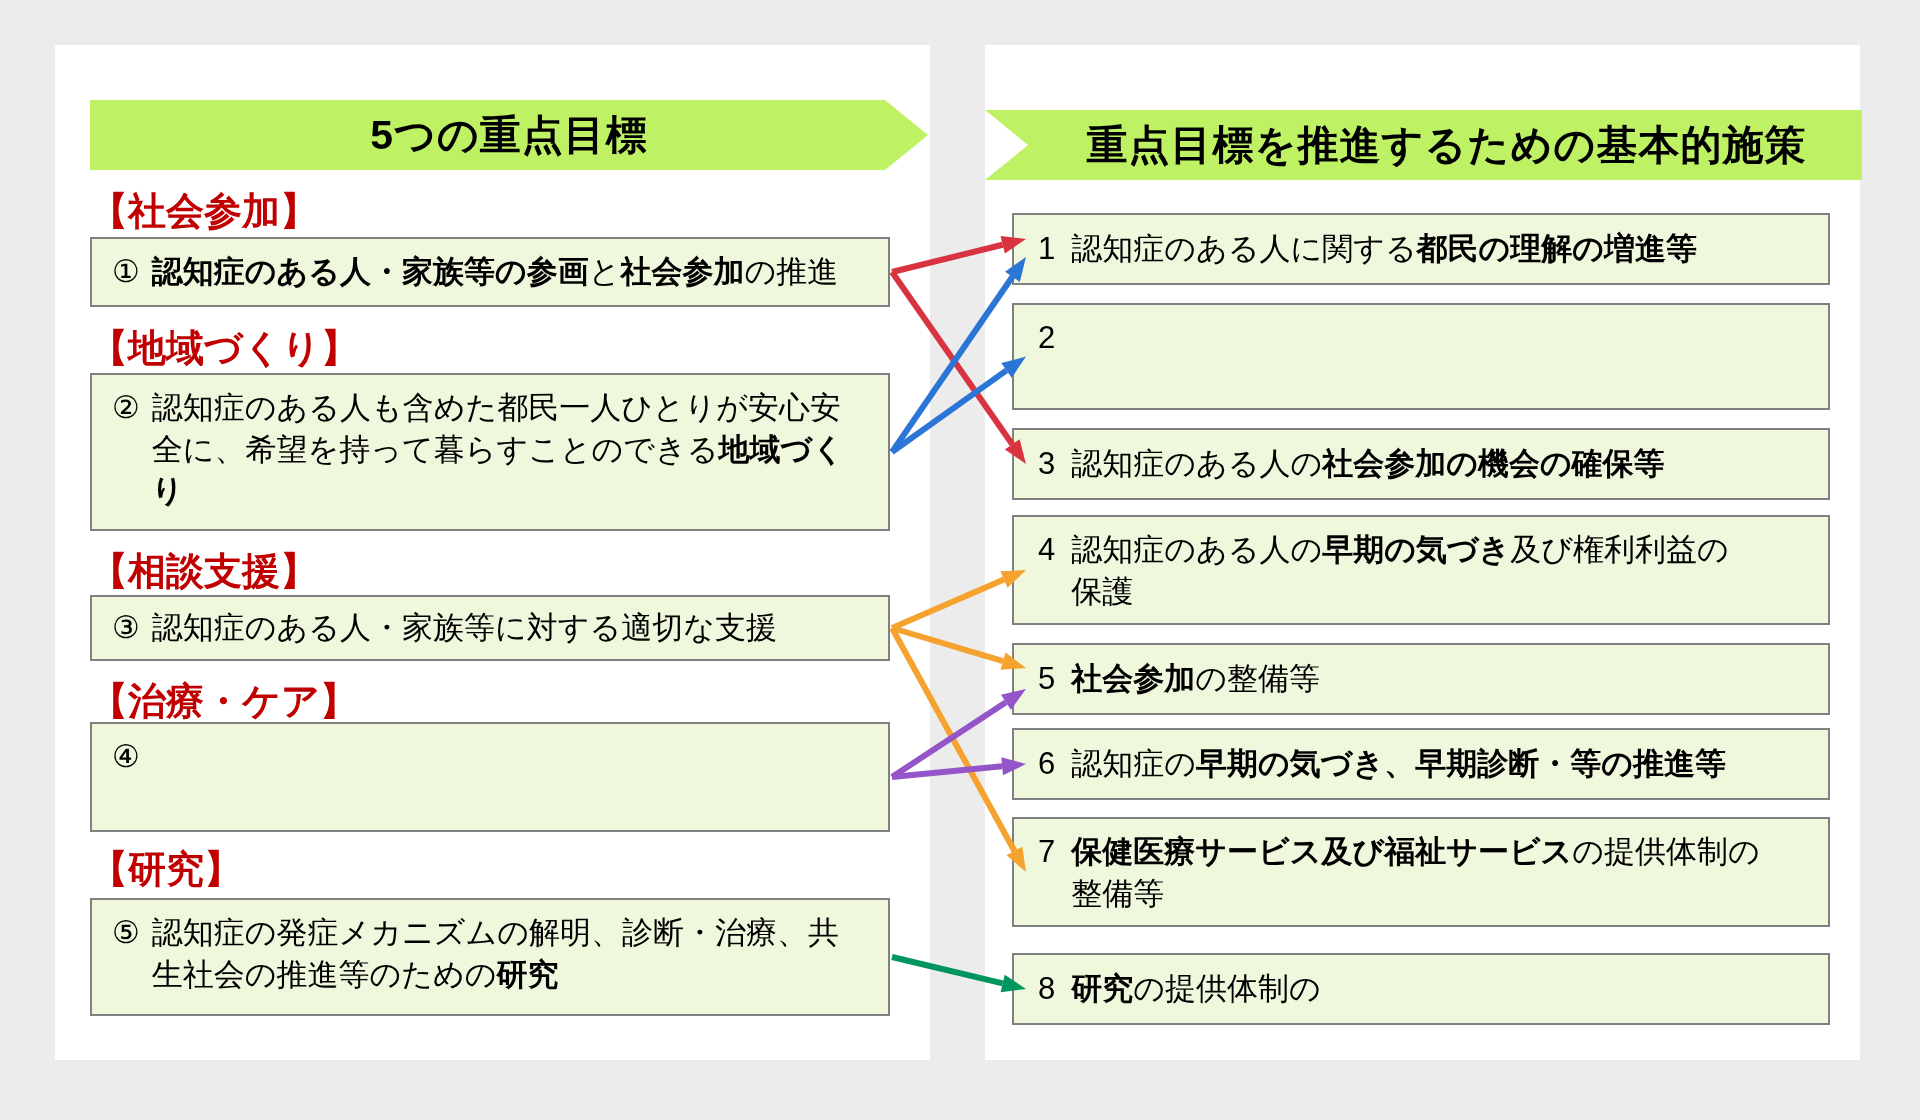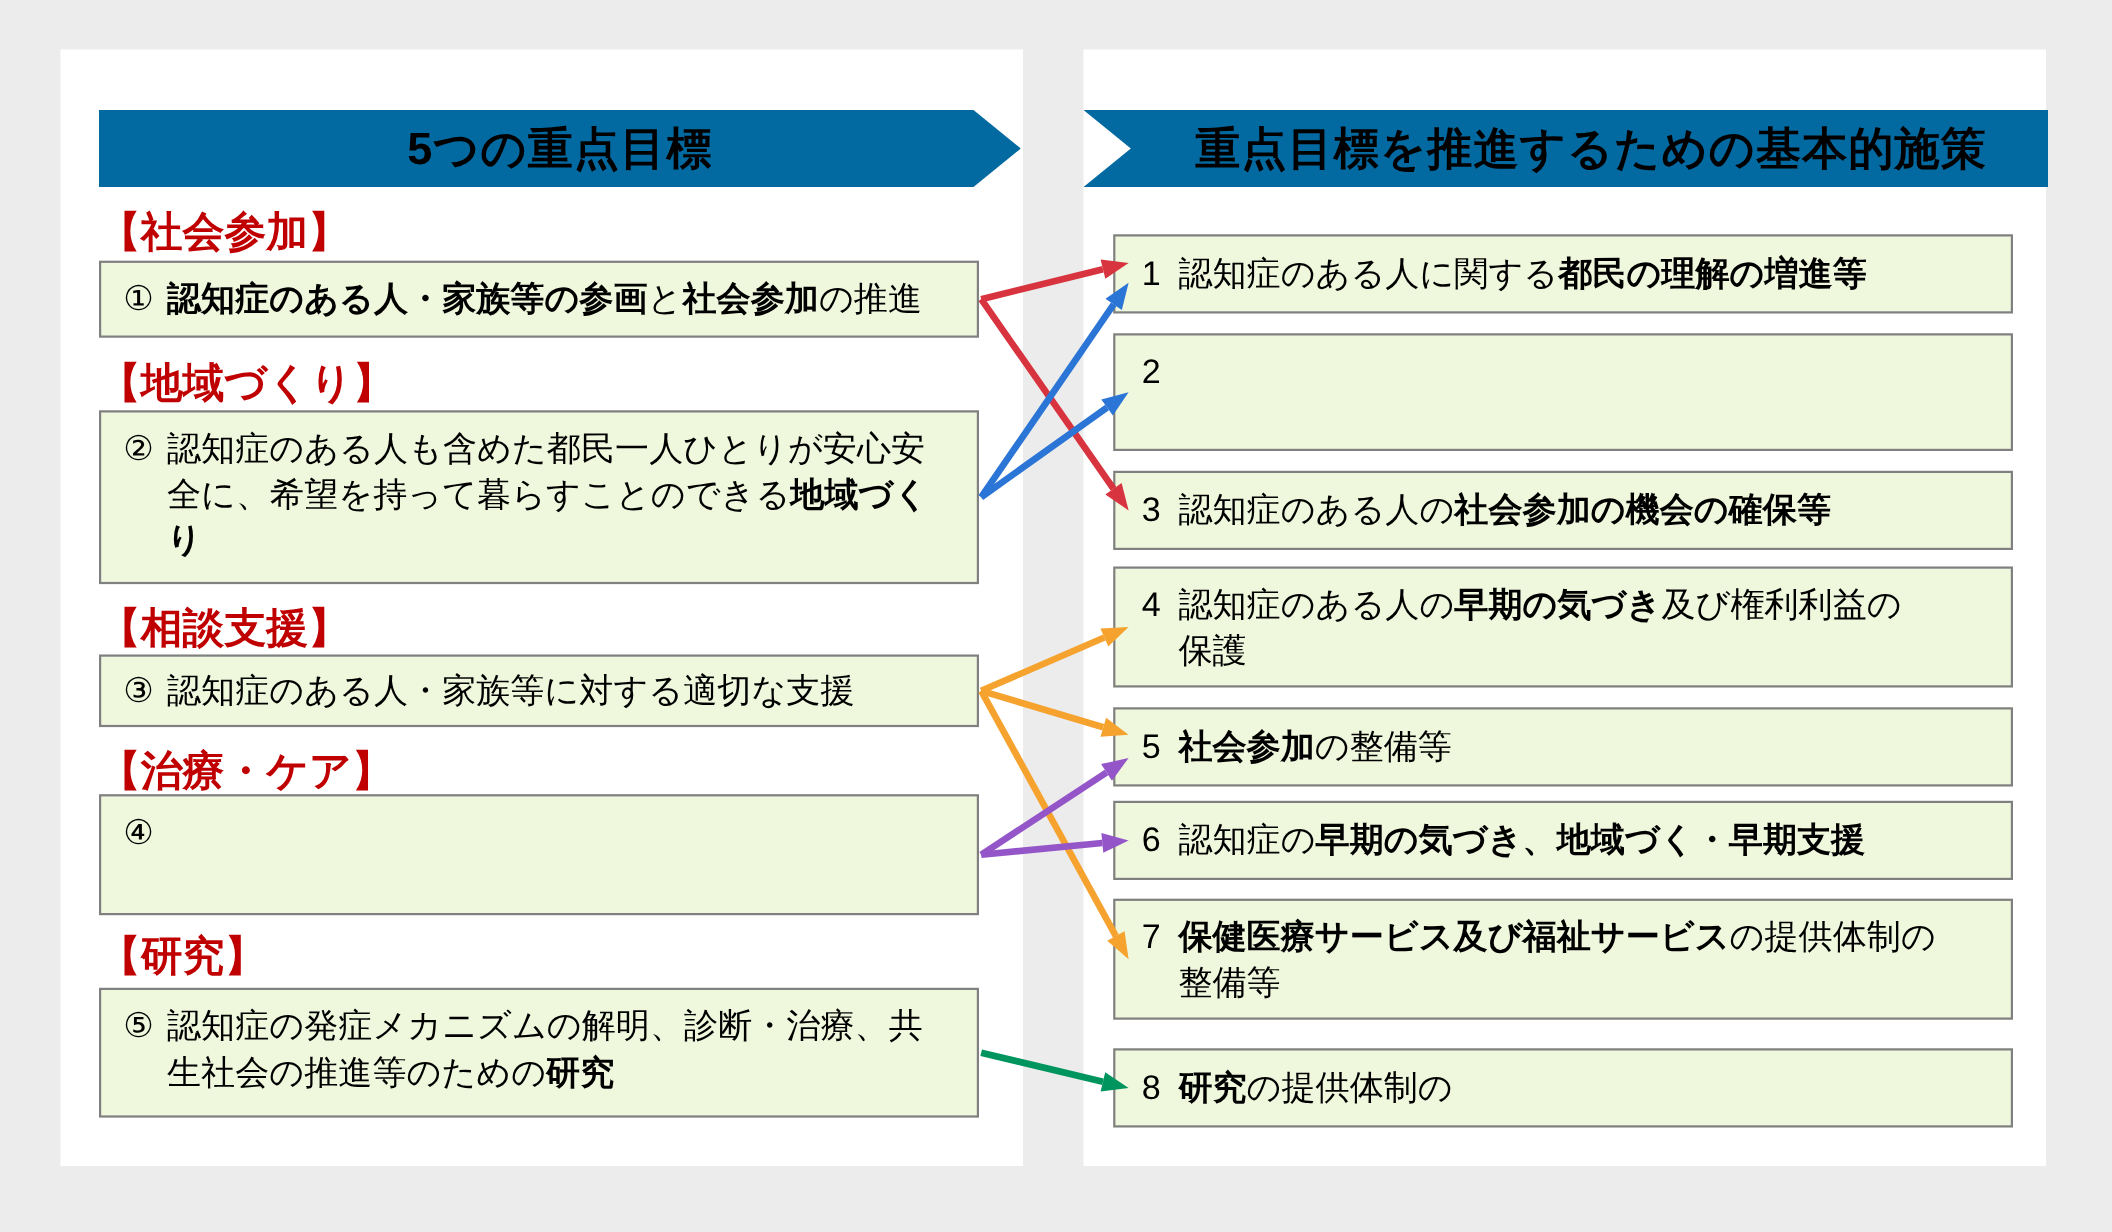--- a/index.html
+++ b/index.html
@@ -2,27 +2,27 @@
 <html><head>
 <meta charset="utf-8">
 <style>
   html,body{margin:0;padding:0;background:#ececec;}
   #stage{position:relative;width:1920px;height:1120px;background:#ececec;overflow:hidden;
          font-family:"Liberation Sans",sans-serif;color:#000;}
   .panel{position:absolute;top:45px;height:1015px;background:#ffffff;}
   .panel-left{left:55px;width:875px;}
   .panel-right{left:985px;width:875px;}
 
-  .banner{position:absolute;top:55px;height:70px;background:#0369a1;
+  .banner{position:absolute;top:55px;height:70px;background:#bef264;
           display:flex;align-items:center;justify-content:center;
           font-weight:700;font-size:41px;letter-spacing:1px;}
   .banner-left{left:35px;width:838px;
           clip-path:polygon(0 0,795px 0,100% 50%,795px 100%,0 100%);}
   .banner-right{left:0;width:877px;box-sizing:border-box;padding-left:46px;
-          clip-path:polygon(0 0,100% 0,100% 100%,0 100%,43px 50%);}
+          clip-path:polygon(0 0,100% 0,100% 100%,0 100%,43px 50%);margin-top:10px;}
 
   .cat{position:absolute;left:35px;font-size:38px;font-weight:700;color:#c00000;white-space:nowrap;}
   .c1{top:141px}.c2{top:278px}.c3{top:501px}.c4{top:631px}.c5{top:799px}
 
   .box{position:absolute;background:#eff7dd;border:2px solid #808080;box-sizing:border-box;
        display:flex;font-size:31px;line-height:1.34;}
   .box .marker{flex:0 0 auto;margin-right:12px;}
   .box .content{flex:1 1 auto;}
   .bd{font-weight:700;}
 
@@ -105,21 +105,21 @@
     <div class="box rbox rb4">
       <span class="marker">4</span>
       <span class="content"><span>認知症のある人の</span><span class="bd">早期の気づき</span><span>及び権利利益の</span><br><span>保護</span></span>
     </div>
     <div class="box rbox rb5">
       <span class="marker">5</span>
       <span class="content"><span class="bd">社会参加</span><span>の整備等</span></span>
     </div>
     <div class="box rbox rb6">
       <span class="marker">6</span>
-      <span class="content"><span>認知症の</span><span class="bd">早期の気づき、地域づく・早期支援</span></span>
+      <span class="content"><span>認知症の</span><span class="bd">早期の気づき、早期診断・等の推進等</span></span>
     </div>
     <div class="box rbox rb7">
       <span class="marker">7</span>
       <span class="content"><span class="bd">保健医療サービス及び福祉サービス</span><span>の提供体制の</span><br><span>整備等</span></span>
     </div>
     <div class="box rbox rb8">
       <span class="marker">8</span>
       <span class="content"><span class="bd">研究</span><span>の提供体制の</span></span>
     </div>
   </div>

